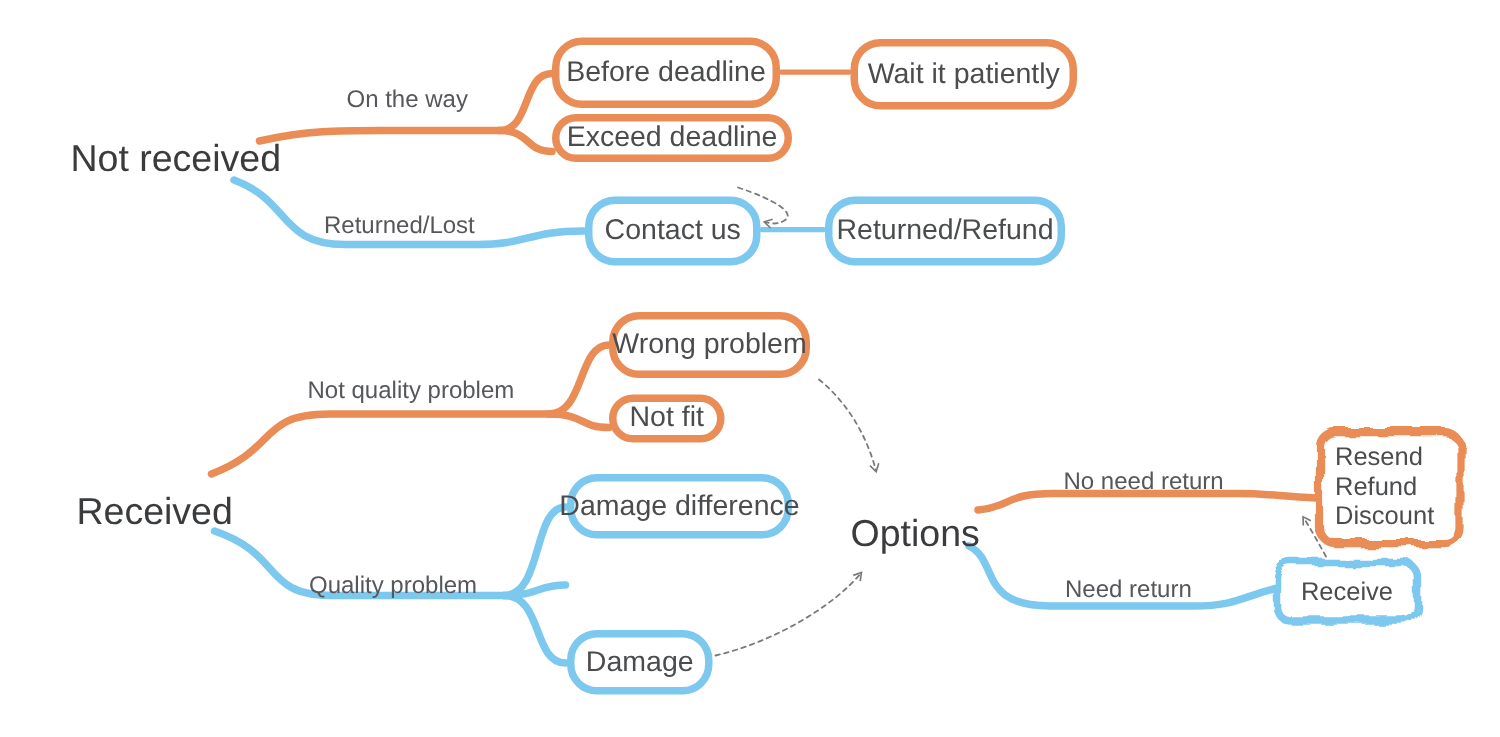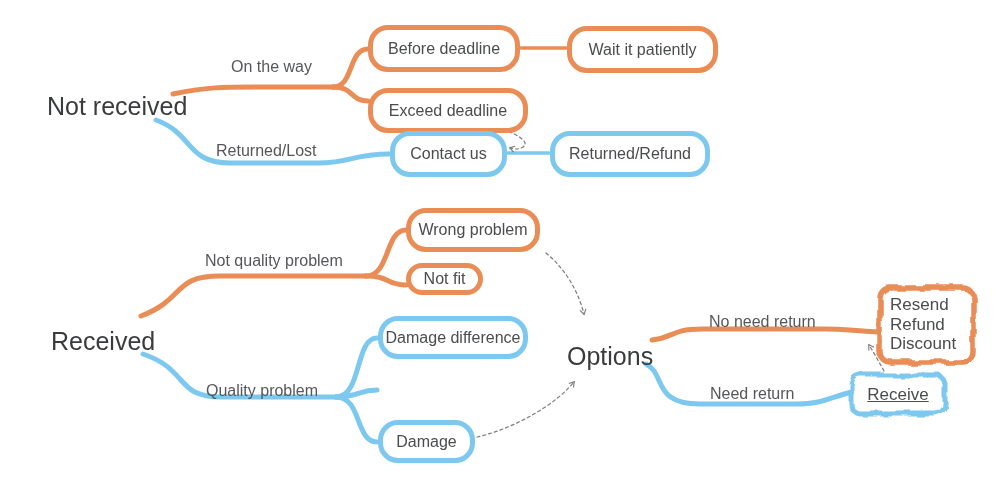--- a/index.html
+++ b/index.html
@@ -13,34 +13,34 @@
   .wire.blue{stroke:var(--blue);}
   .wire.main{stroke-width:5;}
   .wire.thin{stroke-width:3.5;}
   .wire.dashed{stroke:var(--dashed);stroke-width:1.2;stroke-dasharray:3 3;}
   .sketchrect{fill:#ffffff;}
   .sketchrect.orange{stroke:var(--orange);stroke-width:5.5;}
   .sketchrect.blue{stroke:var(--blue);stroke-width:5;}
   .node{
     position:absolute;box-sizing:border-box;background:#fff;border-radius:20px;
     display:flex;align-items:center;justify-content:center;
-    font-size:16px;color:var(--node_text);white-space:nowrap;
+    font-size:19px;color:var(--node_text);white-space:nowrap;
   }
   .node.orange{border:5px solid var(--orange);}
   .node.blue{border:5px solid var(--blue);}
   .root{
     position:absolute;font-size:25px;color:var(--root_text);white-space:nowrap;
   }
   .edge-label{
     position:absolute;font-size:16px;color:var(--label_text);white-space:nowrap;
   }
   .sketch-text{
     position:absolute;font-size:17px;color:var(--node_text);line-height:19.5px;
   }
-  .sketch-text.center{display:flex;align-items:center;justify-content:center;text-decoration:underline;}
+  .sketch-text.center{display:flex;align-items:center;justify-content:center;}
 </style>
 </head>
 <body>
 
 <div class="canvas">
 
   <svg class="wires" viewBox="0 0 1000 491">
     <defs>
       <marker id="ah" markerWidth="9" markerHeight="9" refX="5.5" refY="4" orient="auto" markerUnits="userSpaceOnUse">
         <path d="M1,1 L6,4 L1,7" fill="none" stroke="#7A7A7A" stroke-width="1.1"></path>
@@ -84,21 +84,21 @@
 
   <div class="edge-label" style="left:231px;top:58px">On the way</div>
   <div class="edge-label" style="left:216px;top:142px">Returned/Lost</div>
   <div class="edge-label" style="left:205px;top:252px">Not quality problem</div>
   <div class="edge-label" style="left:206px;top:382px">Quality problem</div>
   <div class="edge-label" style="left:709px;top:313px">No need return</div>
   <div class="edge-label" style="left:710px;top:385px">Need return</div>
 
   <div class="node orange" style="left:368px;top:25px;width:152px;height:47px">Before deadline</div>
   <div class="node orange" style="left:567px;top:26px;width:151px;height:47px">Wait it patiently</div>
-  <div class="node orange" style="left:368px;top:88px;width:160px;height:45px">Exceed deadline</div>
+  <div class="node orange" style="left:368px;top:76px;width:160px;height:32px">Exceed deadline</div>
   <div class="node blue" style="left:390px;top:131px;width:117px;height:46px">Contact us</div>
   <div class="node blue" style="left:550px;top:131px;width:160px;height:46px">Returned/Refund</div>
   <div class="node orange" style="left:406px;top:208px;width:134px;height:44px">Wrong problem</div>
   <div class="node orange" style="left:406px;top:263px;width:77px;height:32px">Not fit</div>
   <div class="node blue" style="left:378px;top:316px;width:150px;height:43px">Damage difference</div>
   <div class="node blue" style="left:378px;top:420px;width:97px;height:43px">Damage</div>
 
   <div class="sketch-text" style="left:890px;top:295px">
     <div>Resend</div>
     <div>Refund</div>

